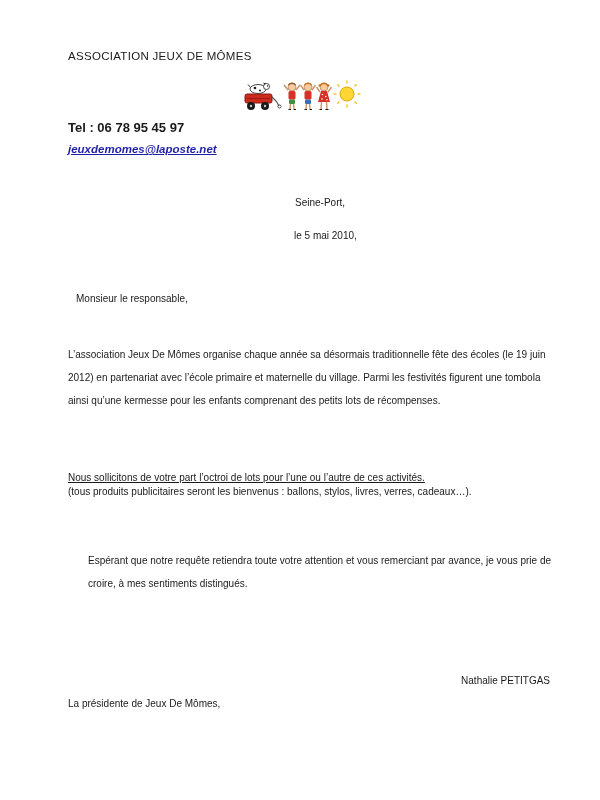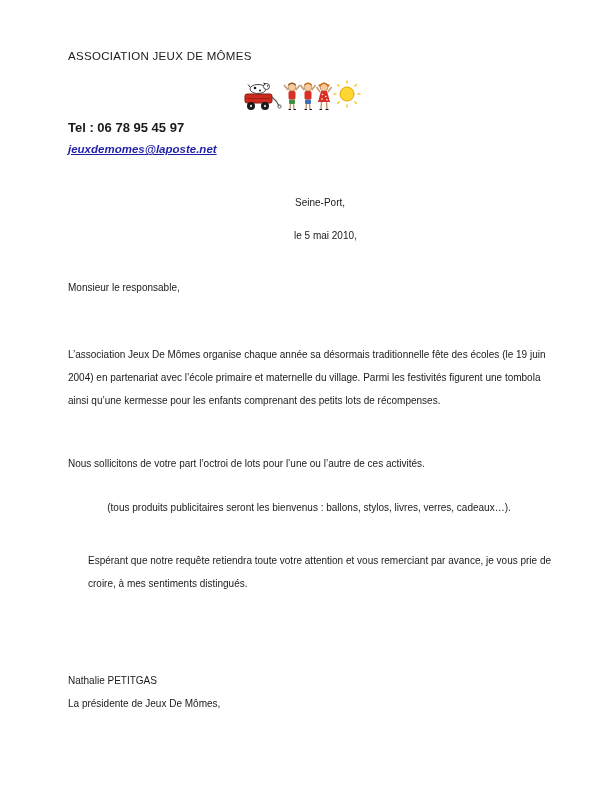--- a/index.html
+++ b/index.html
@@ -18,27 +18,27 @@
   }
   .clipart { top: 79px; height: 36px; }
   .tel { top: 120px; font-size: 13px; font-weight: bold; }
   .email-line { top: 143px; font-size: 11.5px; font-weight: bold; font-style: italic; }
   .email-link {
     color: #1f1fa8; text-decoration: underline; cursor: pointer;
   }
   .place { top: 191px; left: 295px; width: 250px; font-size: 11.5px; }
   .date  { top: 224px; left: 294px; width: 250px; font-size: 11.5px; }
   .body-text { font-size: 10px; line-height: 23px; margin: 0; text-align: left; }
-  .salutation { top: 276px; }
+  .salutation { top: 287px; margin-left: 8px; }
   .para1 { top: 343px; }
-  .para2 { top: 452px; }
-  .para3 { top: 496px; text-align: center; }
+  .para2 { top: 466px; text-decoration: underline; }
+  .para3 { top: 480px; }
   .para4 { top: 549px; margin-left: 20px; }
   .closing { top: 644px; margin-top: 48px; }
-  .signature { top: 669px; }
+  .signature { top: 669px; text-align: right; }
 </style>
 </head>
 <body>
 
 <div class="abs org-title">ASSOCIATION JEUX DE MÔMES</div>
 
 <svg class="abs clipart" width="130" height="36" viewBox="0 0 130 36">
 
   <g>
     <rect x="1" y="15" width="27" height="9" rx="2" fill="#cc2b1d" stroke="#8b1a10" stroke-width="1"></rect>
@@ -113,19 +113,19 @@
 
 <div class="abs tel">Tel : 06 78 95 45 97</div>
 
 <div class="abs email-line"><a class="email-link">jeuxdemomes@laposte.net</a></div>
 
 <div class="abs place body-text">Seine-Port,</div>
 <div class="abs date body-text">le 5 mai 2010,</div>
 
 <p class="abs body-text salutation">Monsieur le responsable,</p>
 
-<p class="abs body-text para1">L’association Jeux De Mômes organise chaque année sa désormais traditionnelle fête des écoles (le 19 juin 2004) en partenariat avec l’école primaire et maternelle du village. Parmi les festivités figurent une tombola ainsi qu’une kermesse pour les enfants comprenant des petits lots de récompenses.</p>
+<p class="abs body-text para1">L’association Jeux De Mômes organise chaque année sa désormais traditionnelle fête des écoles (le 19 juin 2012) en partenariat avec l’école primaire et maternelle du village. Parmi les festivités figurent une tombola ainsi qu’une kermesse pour les enfants comprenant des petits lots de récompenses.</p>
 <p class="abs body-text para2">Nous sollicitons de votre part l’octroi de lots pour l’une ou l’autre de ces activités.</p>
 <p class="abs body-text para3">(tous produits publicitaires seront les bienvenus : ballons, stylos, livres, verres, cadeaux…).</p>
 <p class="abs body-text para4">Espérant que notre requête retiendra toute votre attention et vous remerciant par avance, je vous prie de croire, à mes sentiments distingués.</p>
 
 <p class="abs body-text closing">La présidente de Jeux De Mômes,</p>
 <p class="abs body-text signature">Nathalie PETITGAS</p>
 
 </body></html>

